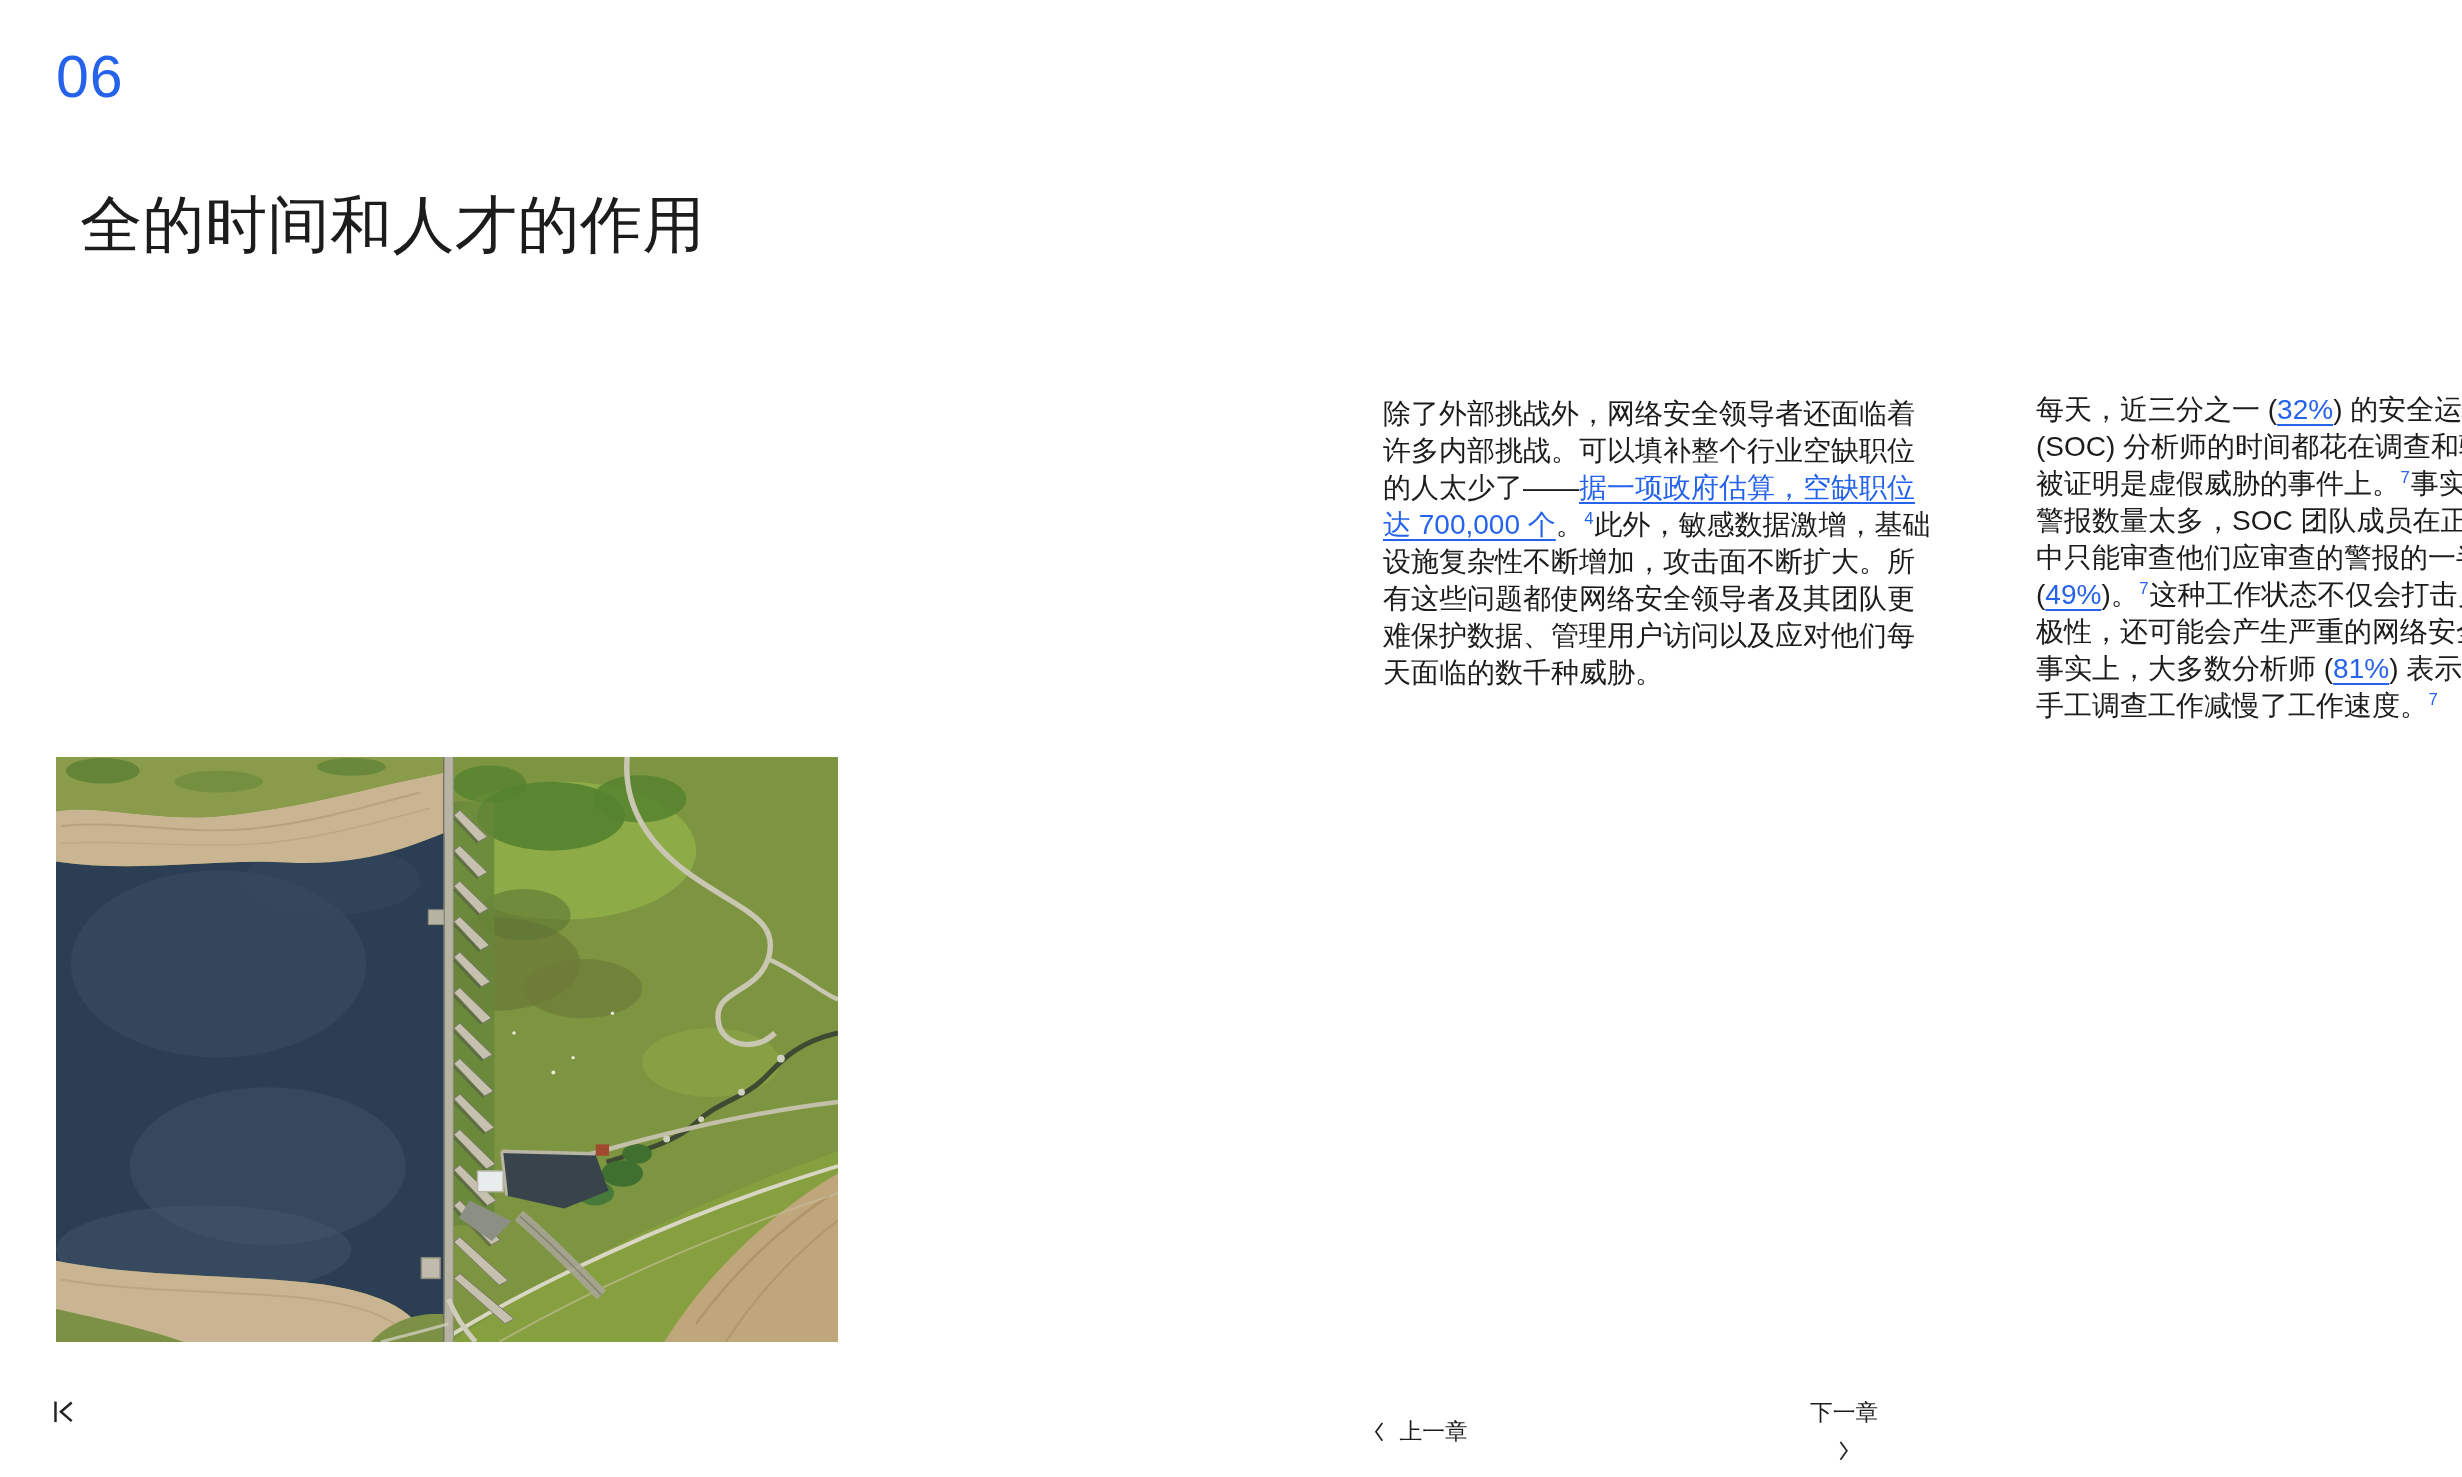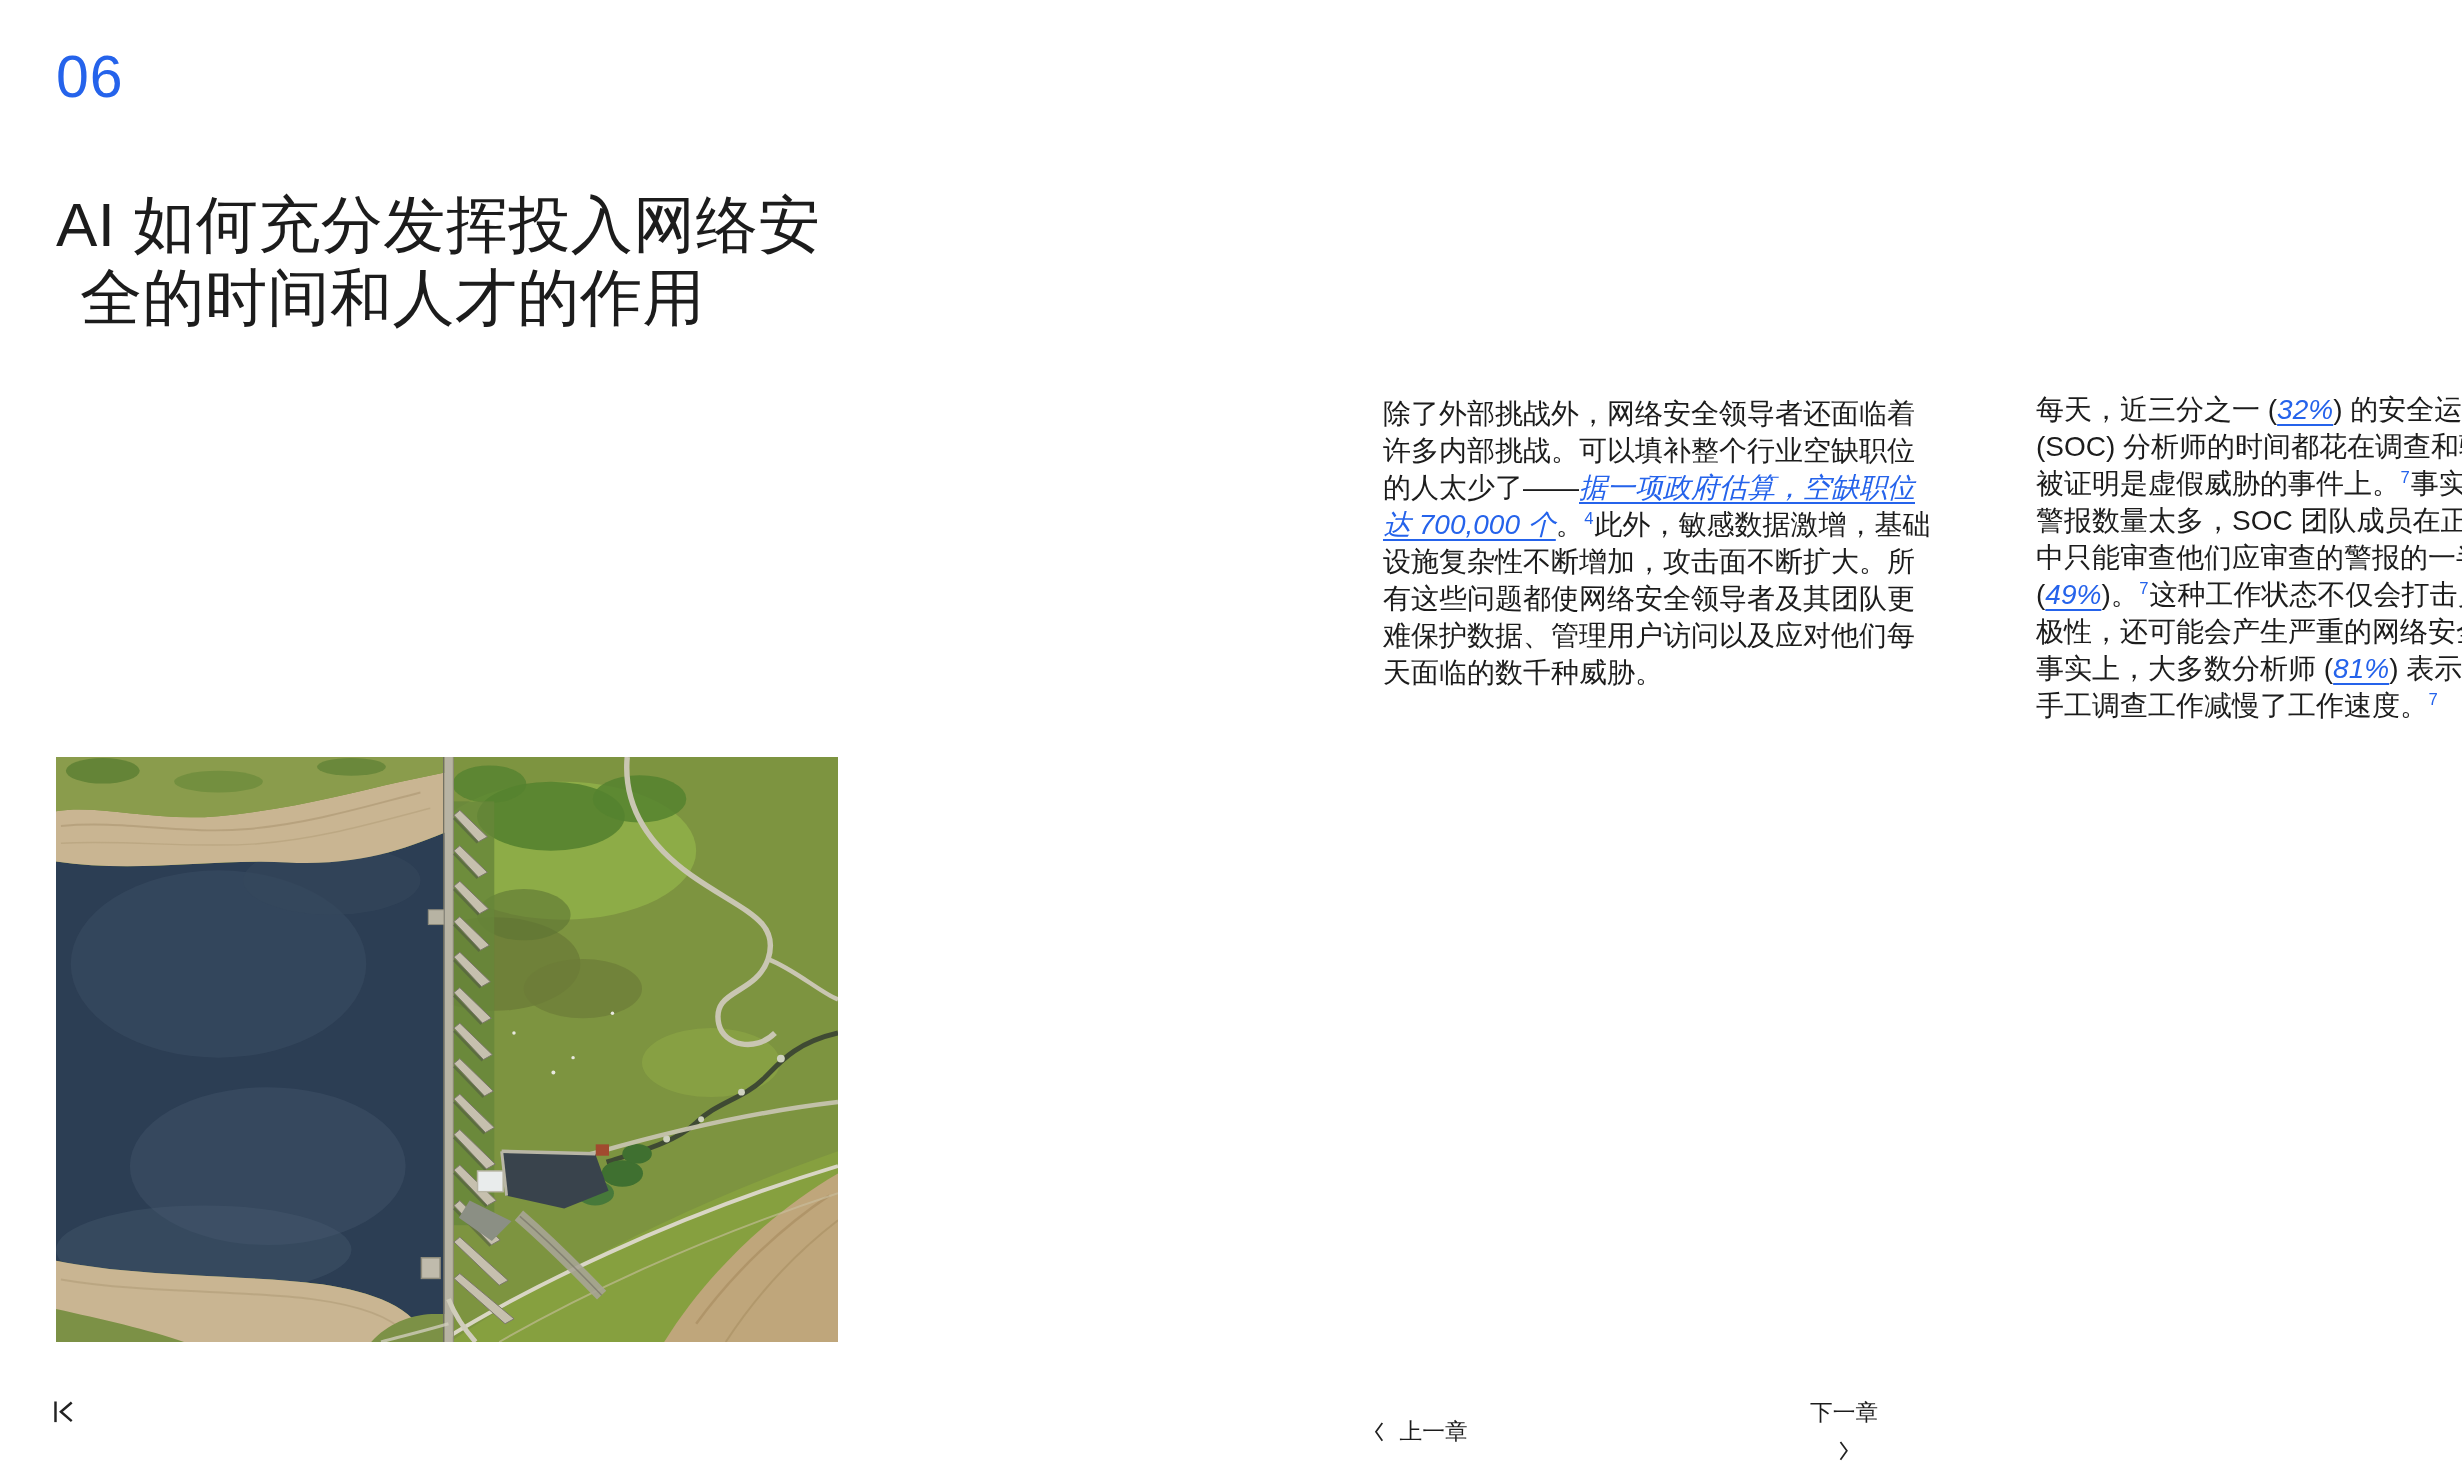--- a/index.html
+++ b/index.html
@@ -28,21 +28,20 @@
     color:var(--ink);text-align:left;
     overflow-wrap:break-word;word-break:normal;
   }
   .body-col.col-1{left:1379px;}
   .body-col.col-2{left:2036px;}
   .body-col a.body-link{
     color:var(--accent);
     text-decoration:underline;
     text-decoration-thickness:1.5px;
     text-underline-offset:4.9px;
-    font-style:italic;
   }
   sup.footnote{
     color:var(--accent);
     font-size:16.7px;
     line-height:0;
     vertical-align:super;
     margin:0 1px 0 0.5px;
   }
   figure.photo{
     position:absolute;left:56px;top:757px;margin:0;
@@ -55,21 +54,20 @@
   .prev-btn{left:1373px;top:1400px;cursor:pointer;margin-top:19px;}
   .next-btn{left:1810px;top:1400px;cursor:pointer;flex-direction:column;}
   .chev svg,.skip svg{display:block;}
 </style>
 </head>
 <body>
 
 <div class="chapter-number">06</div>
 
 <h1 class="page-title" style="margin:0;">
-  <span style="display:block;">AI 如何充分发挥投入网络安</span>
   <span style="display:block;margin-left:24px;">全的时间和人才的作用</span>
 </h1>
 
 <div class="body-col col-1">
   <p style="margin:4px;"><span>除了外部挑战外，网络安全领导者还面临着许多内部挑战。可以填补整个行业空缺职位的人太少了——</span><a class="body-link" href="#">据一项政府估算，空缺职位达 700,000 个</a><span>。</span><sup class="footnote">4</sup><span>此外，敏感数据激增，基础设施复杂性不断增加，攻击面不断扩大。所有这些问题都使网络安全领导者及其团队更难保护数据、管理用户访问以及应对他们每天面临的数千种威胁。</span></p>
 </div>
 
 <div class="body-col col-2">
   <p style="margin:0;"><span>每天，近三分之一 (</span><a class="body-link" href="#">32%</a><span>) 的安全运营中心 (SOC) 分析师的时间都花在调查和验证最终被证明是虚假威胁的事件上。</span><sup class="footnote">7</sup><span>事实上，由于警报数量太多，SOC 团队成员在正常的一天中只能审查他们应审查的警报的一半 (</span><a class="body-link" href="#">49%</a><span>)。</span><sup class="footnote">7</sup><span>这种工作状态不仅会打击员工的积极性，还可能会产生严重的网络安全瓶颈。事实上，大多数分析师 (</span><a class="body-link" href="#">81%</a><span>) 表示，每天的手工调查工作减慢了工作速度。</span><sup class="footnote">7</sup></p>
 </div>

